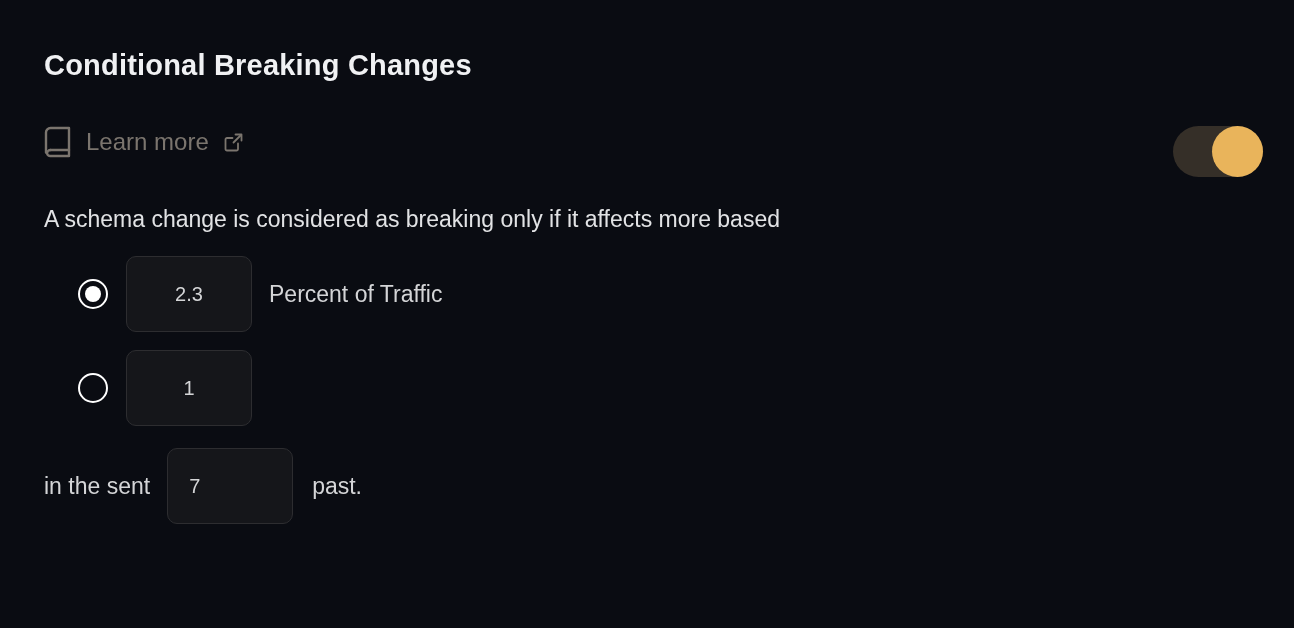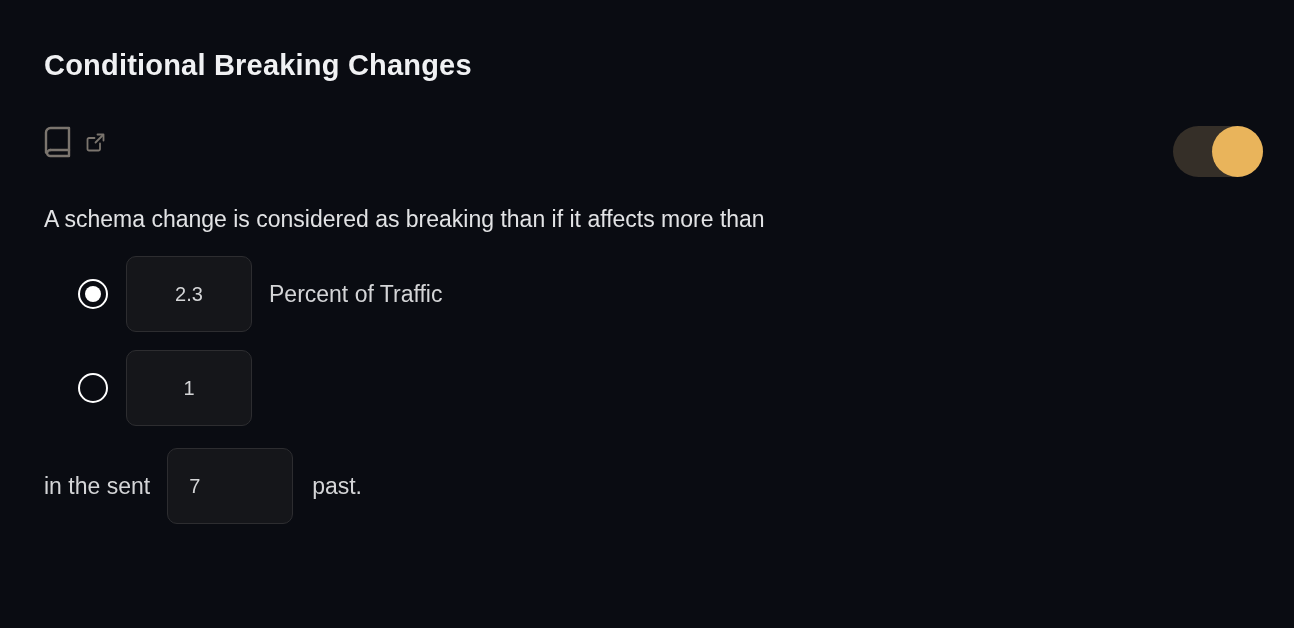--- a/index.html
+++ b/index.html
@@ -131,30 +131,31 @@
     <div class="knob"></div>
   </div>
 
   <a class="learn-more">
     <span>
       <svg width="27" height="32" viewBox="0 0 27 32" fill="none" stroke="#7b756e" stroke-width="2.4" stroke-linecap="round" stroke-linejoin="round">
         <path d="M2 26.5V6.5A4.5 4.5 0 0 1 6.5 2H25v22H6.5"></path>
         <path d="M6.5 24A3.5 3.5 0 0 0 3 27.5 3.5 3.5 0 0 0 6.5 30H25v-6"></path>
       </svg>
     </span>
+    <span>Learn more</span>
     <span>
       <svg width="19" height="19" viewBox="0 0 19 19" fill="none" stroke="#7b756e" stroke-width="1.8" stroke-linecap="round" stroke-linejoin="round">
         <path d="M14 10.5V16a1.5 1.5 0 0 1-1.5 1.5H3A1.5 1.5 0 0 1 1.5 16V6.5A1.5 1.5 0 0 1 3 5h5.5"></path>
         <path d="M11.5 1.5H17.5V7.5"></path>
         <path d="M17 2 9.5 9.5"></path>
       </svg>
     </span>
   </a>
 
-  <p class="sentence">A schema change is considered as breaking than if it affects more than</p>
+  <p class="sentence">A schema change is considered as breaking only if it affects more based</p>
 
   <div class="option-row first">
     <div class="radio checked"></div>
     <input class="num-input" type="text" value="2.3" style="">
     <span class="option-label">Percent of Traffic</span>
   </div>
 
   <div class="option-row second">
     <div class="radio"></div>
     <input class="num-input" type="text" value="1" style="">

